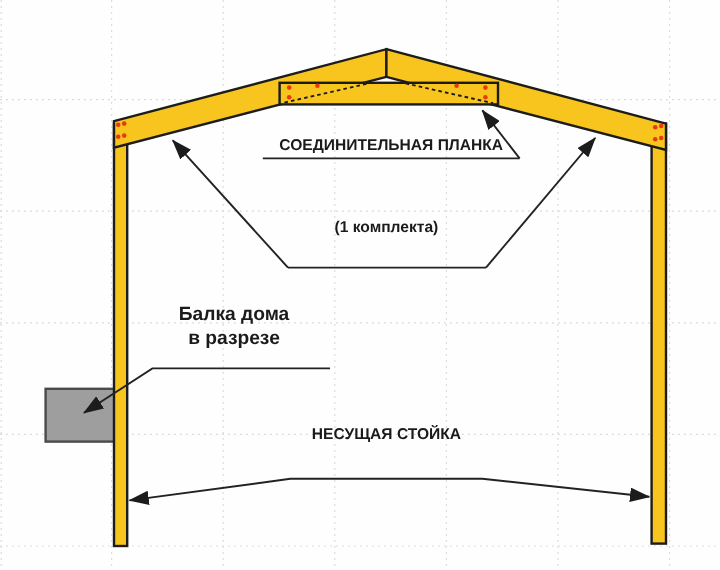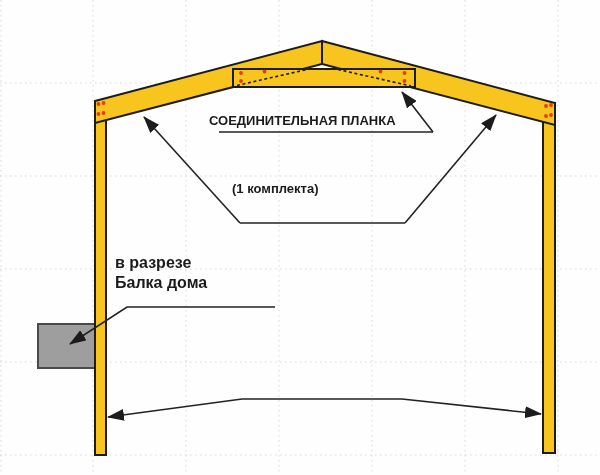--- a/index.html
+++ b/index.html
@@ -10,21 +10,21 @@
   }
   #drawing{position:absolute;left:0;top:0;}
   .grid-line{stroke:var(--grid_line,#d8d8d8);stroke-width:1;stroke-dasharray:1.5 3.5;fill:none;}
   .beam{fill:var(--beam_fill,#F7C51D);stroke:var(--beam_outline,#1c1c1c);stroke-width:2;}
   .cut-beam{fill:var(--cut_beam_fill,#9e9e9e);stroke:var(--cut_beam_outline,#4a4a4a);stroke-width:2;}
   .hidden-edge{stroke:var(--beam_outline,#1c1c1c);stroke-width:1.6;stroke-dasharray:3 2.6;fill:none;}
   .dot{fill:var(--fastener_dot,#e83a0f);}
   .ann{stroke:var(--annotation_line,#222);stroke-width:1.6;fill:none;}
   .label{
     position:absolute;color:var(--label_text,#1b1b1b);
-    font-weight:bold;white-space:nowrap;
+    font-weight:bold;text-align:center;white-space:nowrap;
   }
   .caps{font-size:13px;line-height:19px;}
   #label-plank{left:209px;top:111px;width:234px;}
   #label-rafters{left:232px;top:179px;width:180px;}
   #label-beam{left:115px;top:253px;width:160px;font-size:16px;line-height:20px;}
   #label-post{left:232px;top:352px;width:180px;}
 </style>
 </head>
 <body>
 
@@ -99,20 +99,21 @@
     <polyline class="ann" points="108,417 242,399 402,399 541,414" marker-start="url(#arrow)" marker-end="url(#arrow)"></polyline>
   </svg>
 
   <div class="label caps" id="label-plank">СОЕДИНИТЕЛЬНАЯ ПЛАНКА</div>
 
   <div class="label caps" id="label-rafters">
     <div>(1 комплекта)</div>
   </div>
 
   <div class="label" id="label-beam">
+    <div>Балка дома</div>
     <div>в разрезе</div>
-    <div>Балка дома</div>
   </div>
 
   <div class="label caps" id="label-post">
+    <div>НЕСУЩАЯ СТОЙКА</div>
   </div>
 
 </div>
 
 </body></html>

